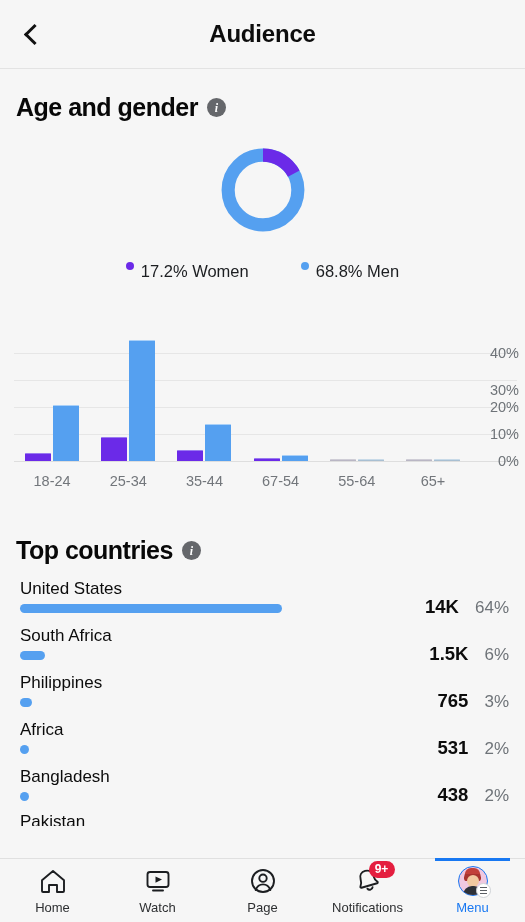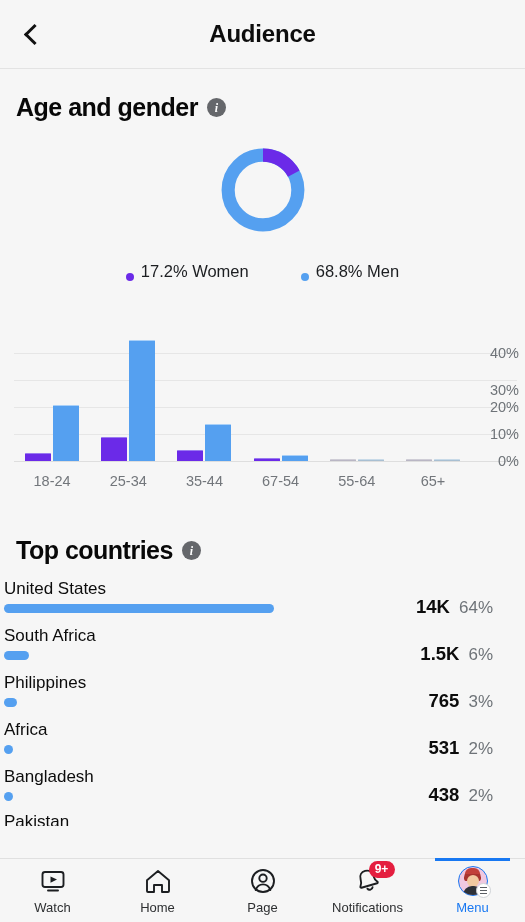--- a/index.html
+++ b/index.html
@@ -40,21 +40,21 @@
     color: #fff; font-size: 12px; font-weight: bold; font-style: italic;
     display: flex; align-items: center; justify-content: center;
     font-family: "Liberation Serif", serif; line-height: 1; cursor: pointer;
   }
 
   
   .donut-wrap { display: flex; justify-content: center; margin-top: 22px; }
   .donut { width: 92px; height: 92px; }
 
   .legend { display: flex; justify-content: center; gap: 52px; margin-top: 26px; }
-  .legend-item { display: flex; align-items: flex-end; gap: 7px; font-size: 16.5px; color: #1c1e21; }
+  .legend-item { display: flex; align-items: flex-start; gap: 7px; font-size: 16.5px; color: #1c1e21; }
   .dot { width: 8px; height: 8px; border-radius: 50%; display: inline-block; }
 
   
   .chart-area { position: relative; margin-top: 42px; height: 185px; }
   .plot { position: absolute; left: 14px; right: 54px; top: 16px; height: 122px; }
   .gridline { position: absolute; left: 0; right: -46px; height: 1px; background: #e6e6e6; }
   .gridline.base { background: #dedede; right: -46px; }
   .ytick {
     position: absolute; right: 6px; font-size: 14.5px; color: #6e7378;
     transform: translateY(-50%); text-align: right; width: 44px;
@@ -64,27 +64,27 @@
            justify-content: center; gap: 2px; }
   .bar { width: 26px; border-radius: 1px 1px 0 0; }
   .bar.w { background: #6b2ae8; border-top: 1px solid #9a7af0; }
   .bar.m { background: #55a0f0; border-top: 1px solid #a9d0f8; }
   .bar.tiny.w { background: #b9b6c4; border-top: 1px solid #cfcdd6; }
   .bar.tiny.m { background: #a8bfd2; border-top: 1px solid #c8dae8; }
   .xlabels { position: absolute; left: 14px; right: 54px; top: 150px; display: flex; }
   .xlabel { flex: 1; text-align: center; font-size: 14.5px; color: #72767b; }
 
   
-  .countries { padding: 14px 16px 0 4px; }
+  .countries { padding: 14px 16px 0 20px; }
   .country-row { position: relative; margin-bottom: 13px; }
   .country-name { font-size: 17px; color: #0c0c0c; margin-bottom: 5px; }
   .country-bar-track { height: 9px; width: 100%; }
   .country-bar { height: 9px; background: #55a0f0; border-radius: 5px; min-width: 9px; }
   .country-vals {
-    position: absolute; right: 16px; bottom: -5px; display: flex; align-items: baseline; gap: 9px;
+    position: absolute; right: 0; bottom: -5px; display: flex; align-items: baseline; gap: 16px;
   }
   .cv-count { font-size: 18.5px; font-weight: bold; color: #0c0c0c; }
   .cv-pct { font-size: 17px; color: #6e7378; }
   .cut-row { margin-top: -2px; overflow: hidden; height: 14px; }
   .cut-row .country-name { color: #0c0c0c; }
 
   
   .bottomnav {
     position: absolute; left: 0; bottom: 0; width: 525px; height: 64px;
     background: #f6f6f6; border-top: 1px solid #e0e0e0;
@@ -271,31 +271,31 @@
         </div>
       </div>
       <div class="country-row cut-row">
         <div class="country-name">Pakistan</div>
       </div>
     </div>
 
   <div class="bottomnav" id="bottomnav">
       <div class="navitem">
         <div class="nav-ico"><svg viewBox="0 0 30 30" width="30" height="30">
+            <path d="M4 14.2 15 5l11 9.2V25a1 1 0 0 1-1 1h-6v-7h-8v7H5a1 1 0 0 1-1-1z" fill="none" stroke="#1c1e21" stroke-width="1.9" stroke-linejoin="round"></path>
+          </svg></div>
+        <div class="nav-label">Home</div>
+      </div>
+      <div class="navitem">
+        <div class="nav-ico"><svg viewBox="0 0 30 30" width="30" height="30">
             <rect x="4.5" y="6" width="21" height="15" rx="2.5" fill="none" stroke="#1c1e21" stroke-width="1.9"></rect>
             <path d="M12.5 10.5 19 13.6l-6.5 3.2z" fill="#1c1e21"></path>
             <path d="M10 24.5h10" stroke="#1c1e21" stroke-width="1.9" stroke-linecap="round"></path>
           </svg></div>
         <div class="nav-label">Watch</div>
-      </div>
-      <div class="navitem">
-        <div class="nav-ico"><svg viewBox="0 0 30 30" width="30" height="30">
-            <path d="M4 14.2 15 5l11 9.2V25a1 1 0 0 1-1 1h-6v-7h-8v7H5a1 1 0 0 1-1-1z" fill="none" stroke="#1c1e21" stroke-width="1.9" stroke-linejoin="round"></path>
-          </svg></div>
-        <div class="nav-label">Home</div>
       </div>
       <div class="navitem">
         <div class="nav-ico"><svg viewBox="0 0 30 30" width="30" height="30">
             <circle cx="15" cy="15" r="11" fill="none" stroke="#1c1e21" stroke-width="1.9"></circle>
             <circle cx="15" cy="12.2" r="3.7" fill="none" stroke="#1c1e21" stroke-width="1.9"></circle>
             <path d="M7.7 24c1.3-3.6 4-5.6 7.3-5.6s6 2 7.3 5.6" fill="none" stroke="#1c1e21" stroke-width="1.9" stroke-linecap="round"></path>
           </svg></div>
         <div class="nav-label">Page</div>
       </div>
       <div class="navitem">

